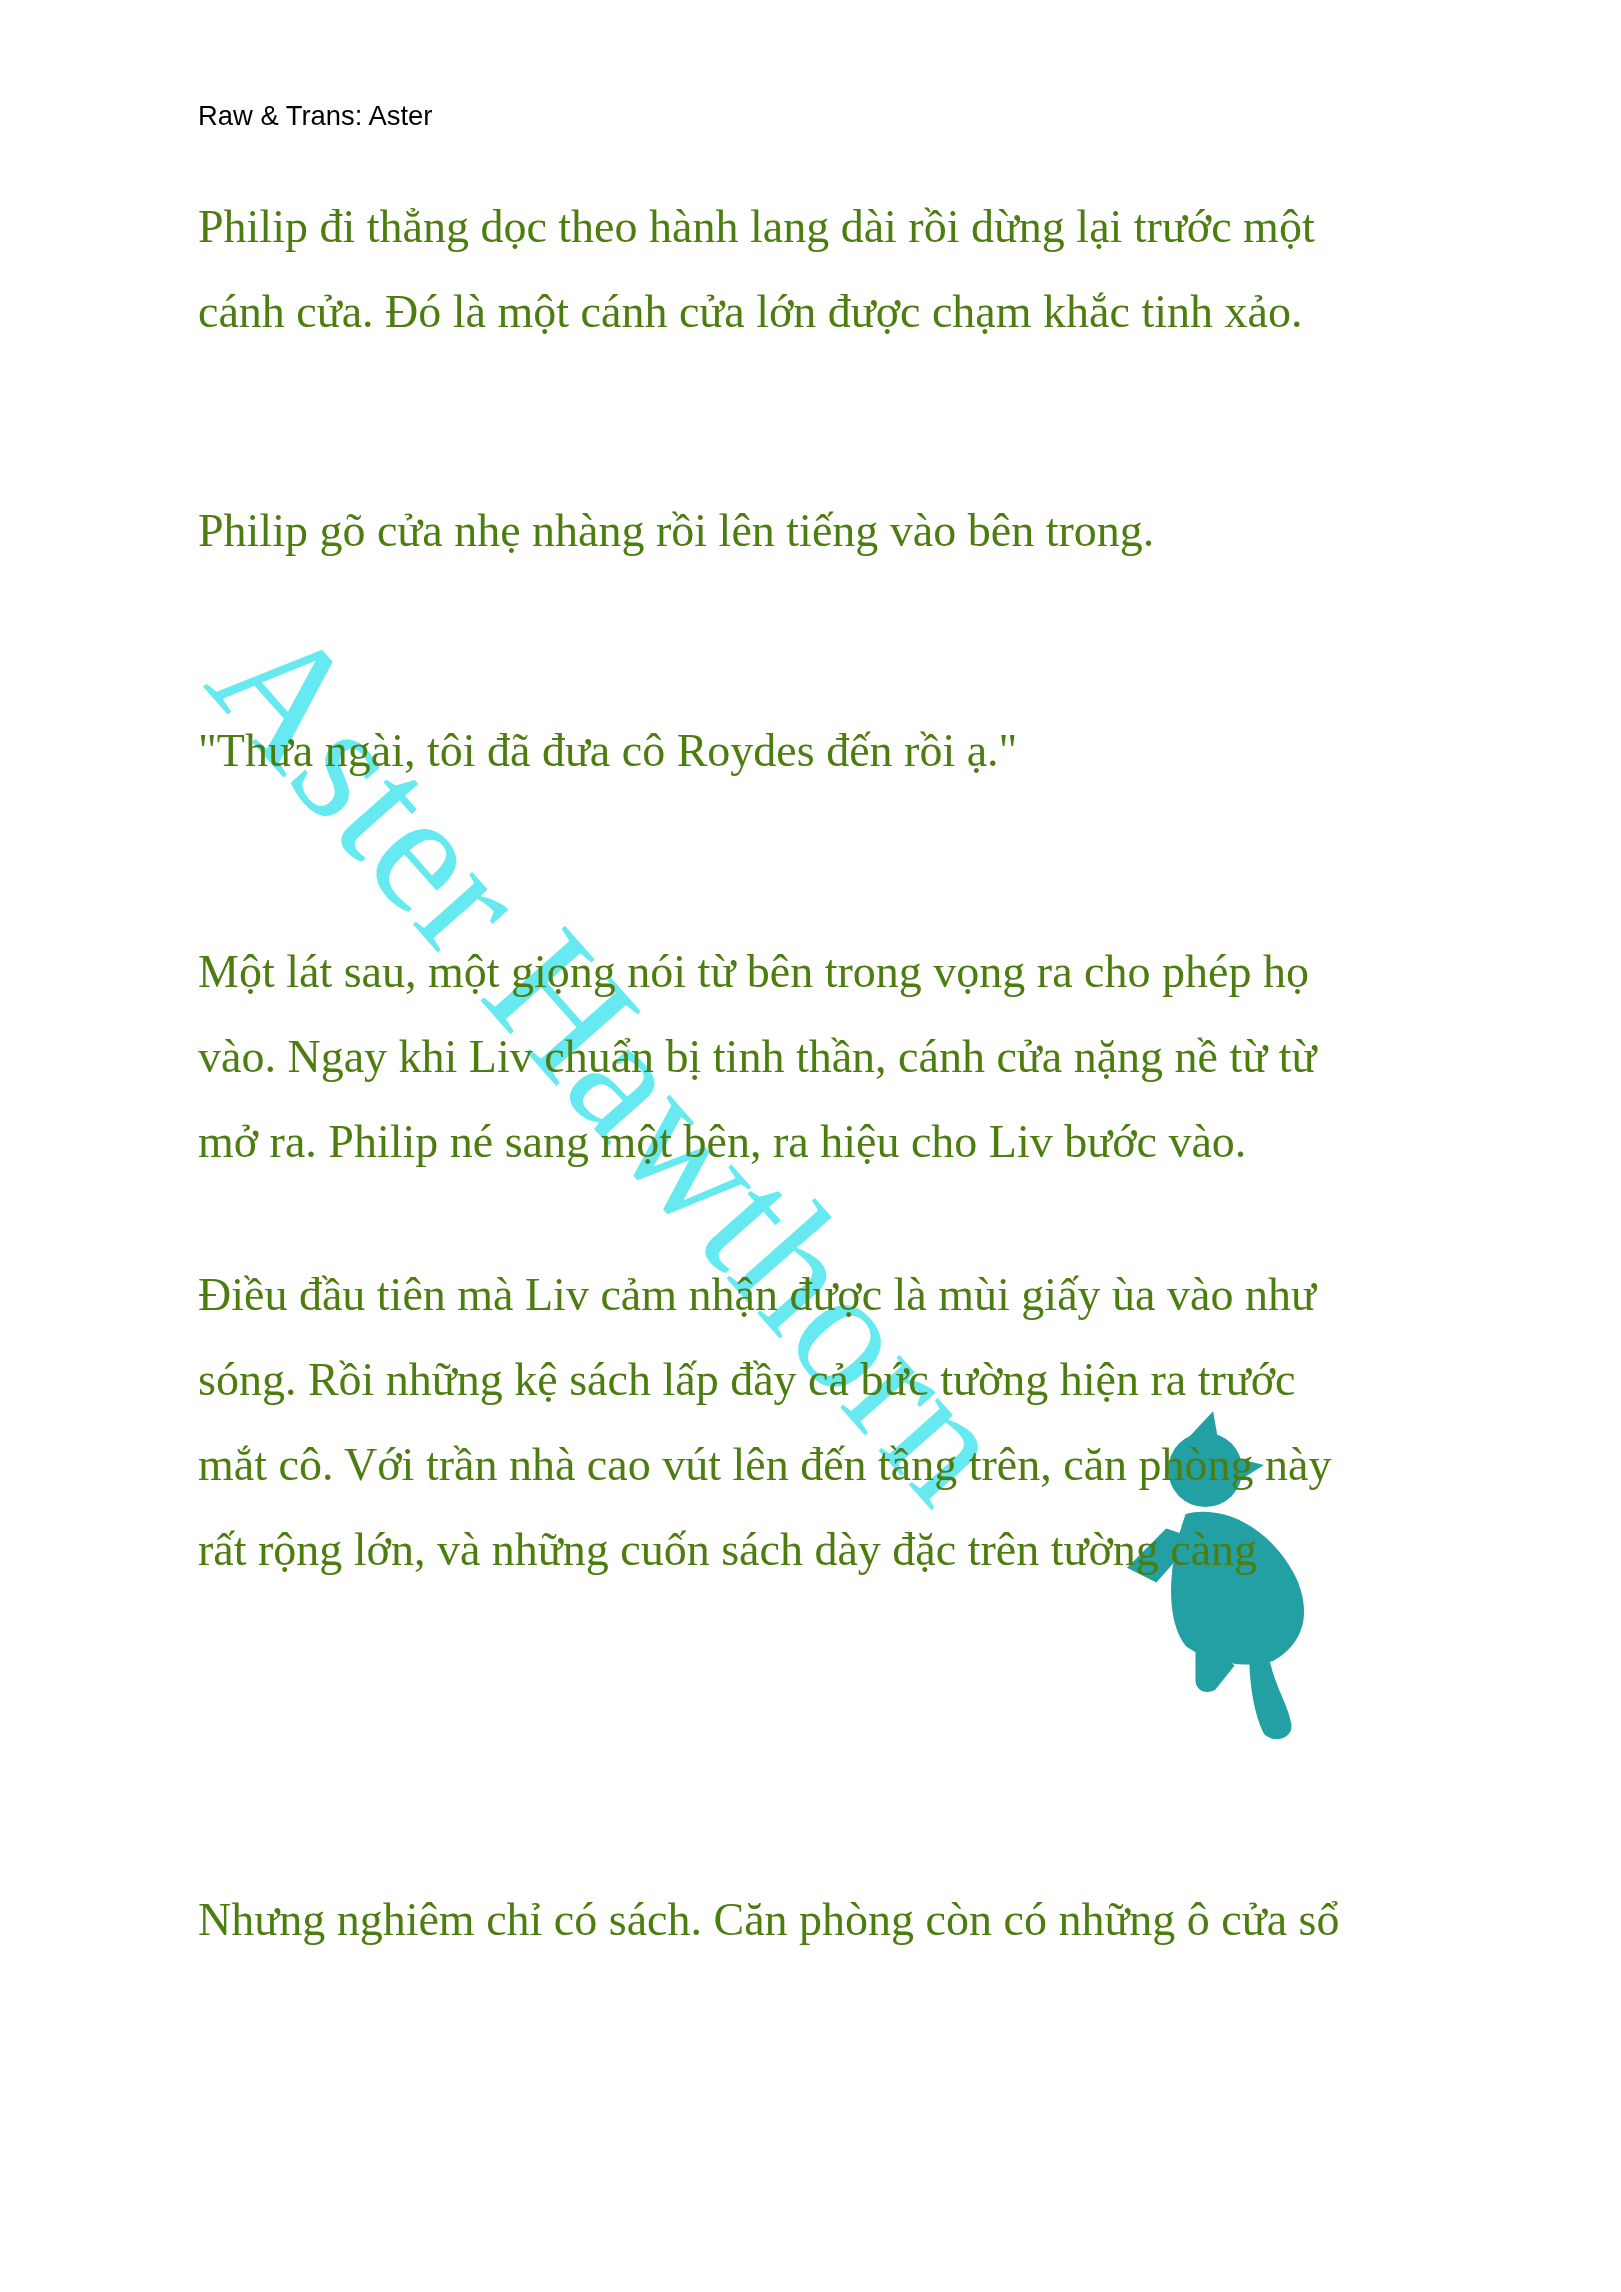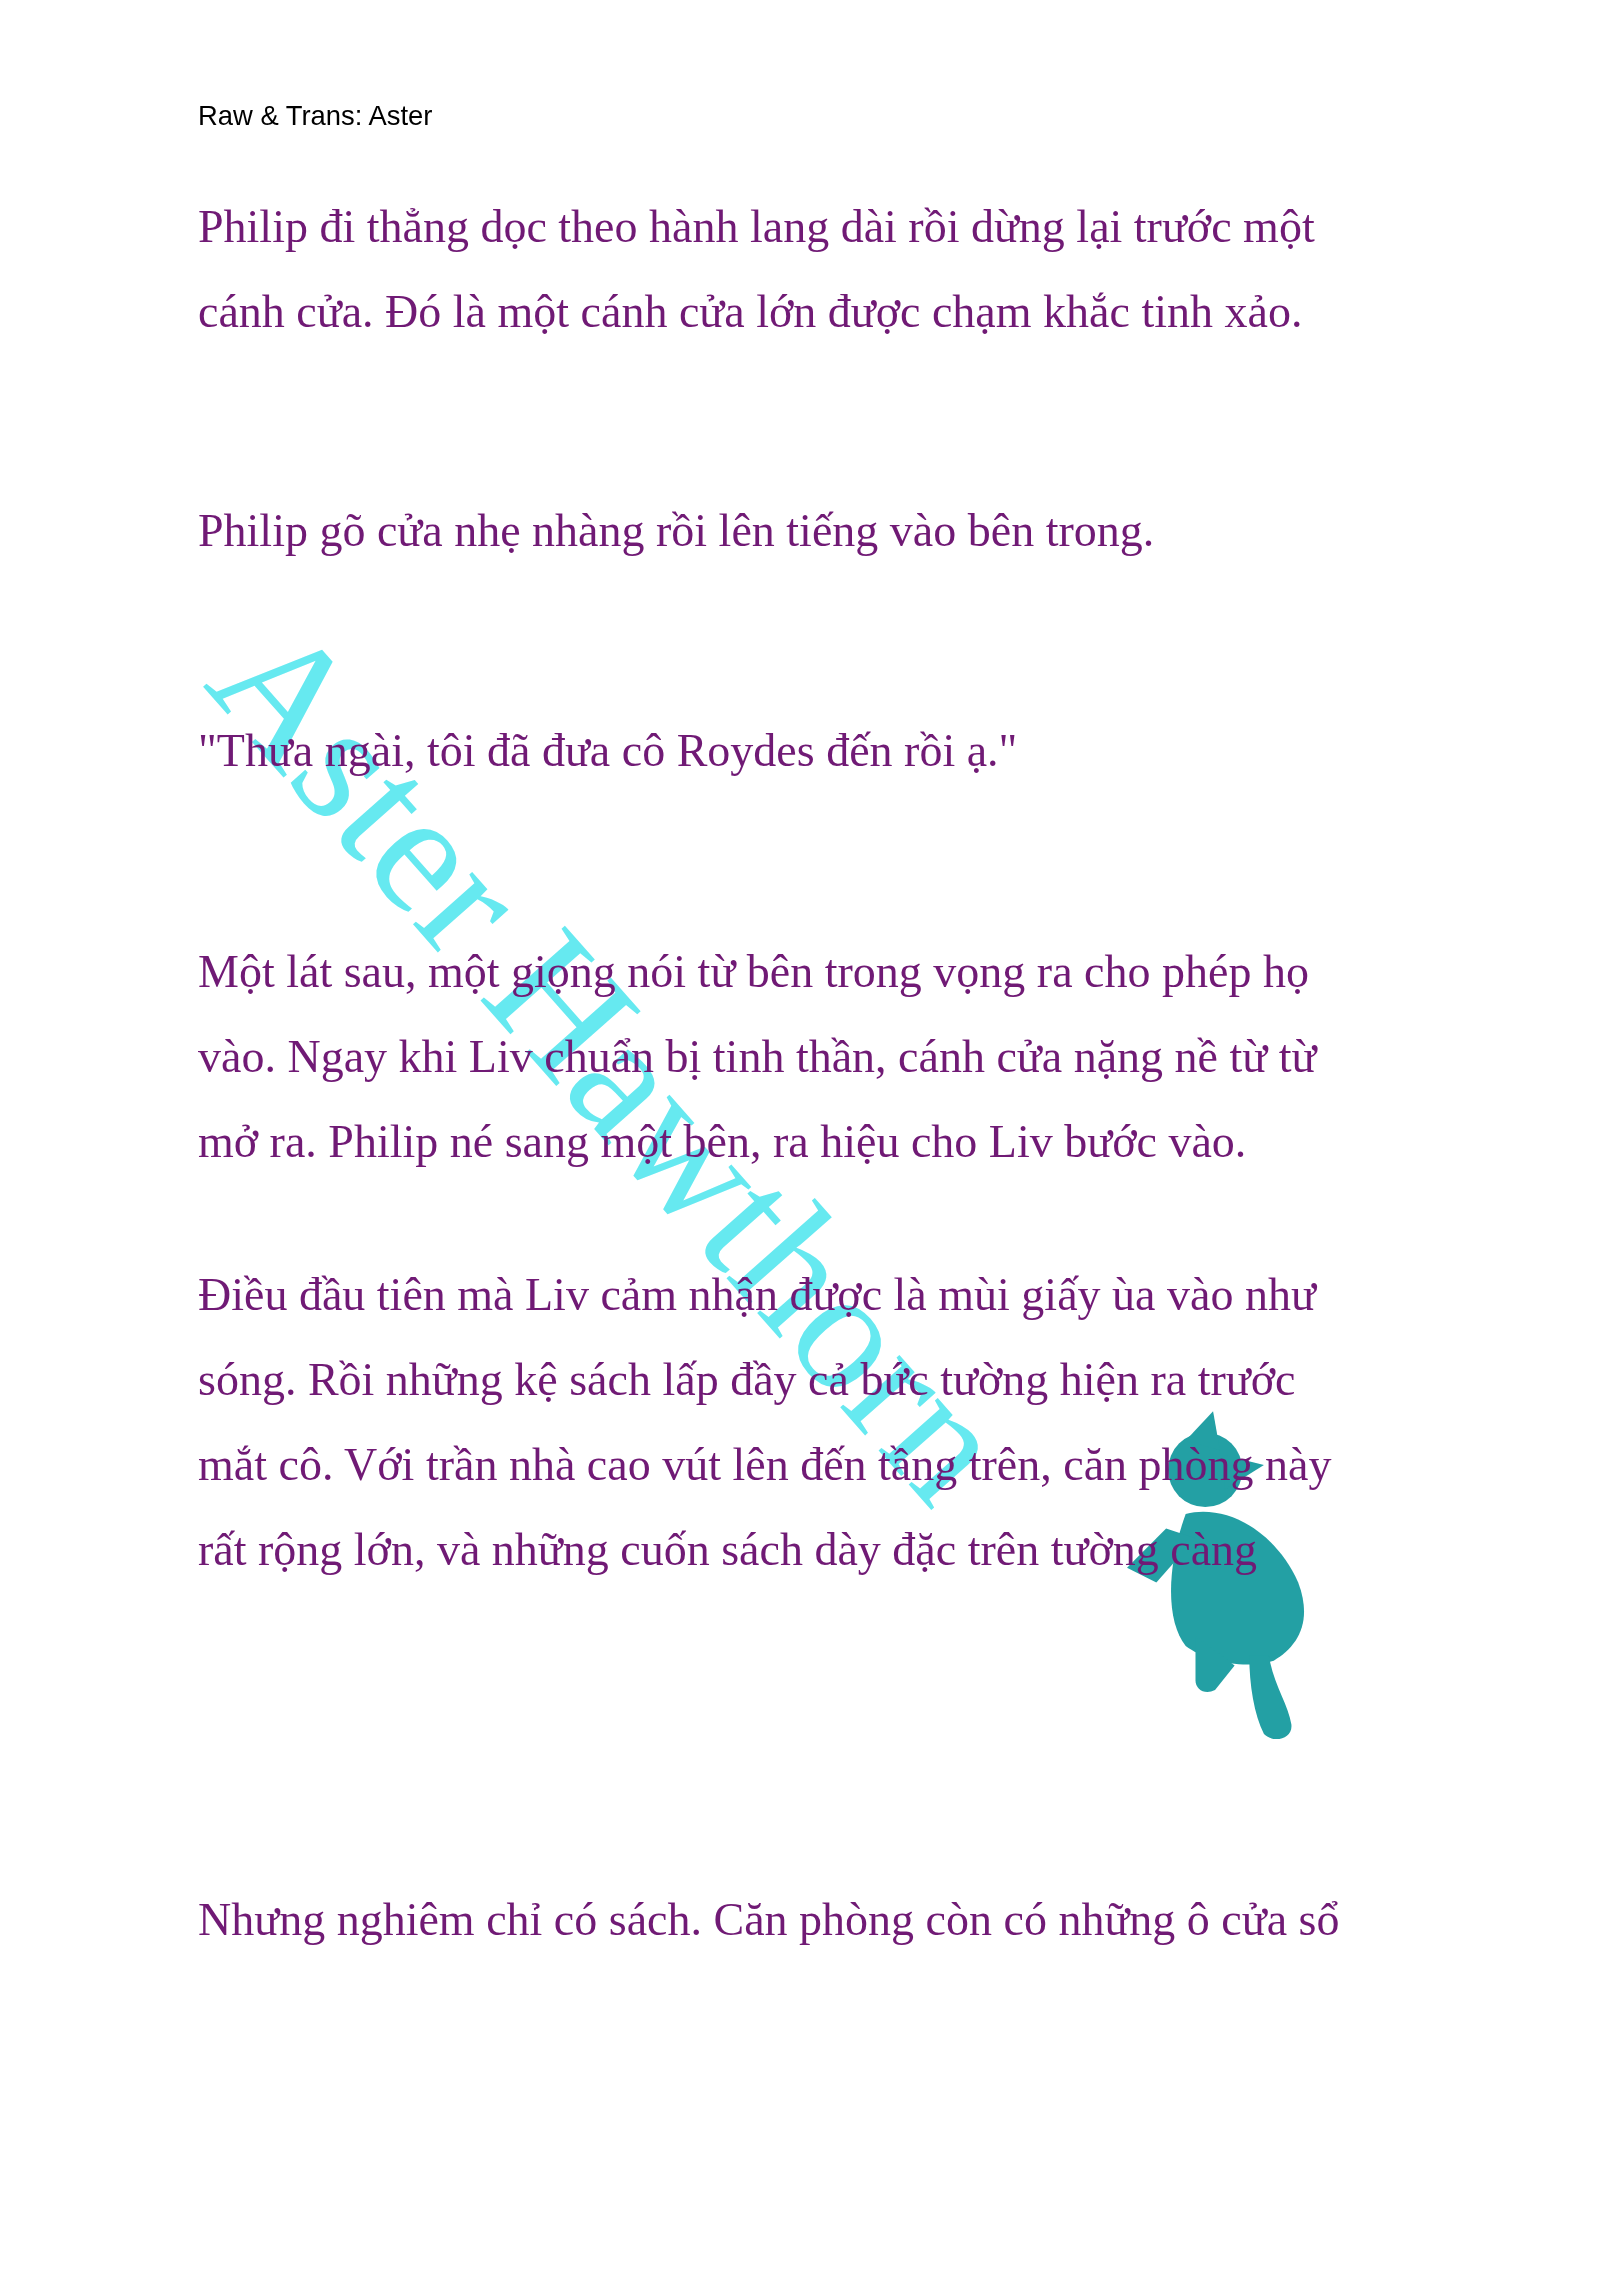--- a/index.html
+++ b/index.html
@@ -5,21 +5,21 @@
     html, body { margin: 0; padding: 0; background: #ffffff; }
     body { width: 1621px; height: 2293px; position: relative; overflow: hidden; }
     .page { position: absolute; left: 0; top: 0; width: 1290px; height: 2293px; background: #ffffff; }
     .header {
       position: absolute; left: 198px; top: 98px;
       font-family: "Liberation Sans", sans-serif; font-size: 27.4px; color: #000;
       line-height: 35px;
     }
     .para {
       position: absolute; left: 198px; width: 1274px;
-      font-family: "Liberation Serif", serif; font-size: 46px; color: #701a75;
+      font-family: "Liberation Serif", serif; font-size: 46px; color: #4d7c0f;
       line-height: 85px; margin: 0; z-index: 3;
     }
     .watermark {
       position: absolute; left: 196px; top: 980px;
       font-family: "Liberation Serif", serif; font-size: 172px;
       color: #5ee8f0; white-space: nowrap;
       transform-origin: 0 50%; transform: rotate(49deg);
       z-index: 2; opacity: 0.95;
       
     }

